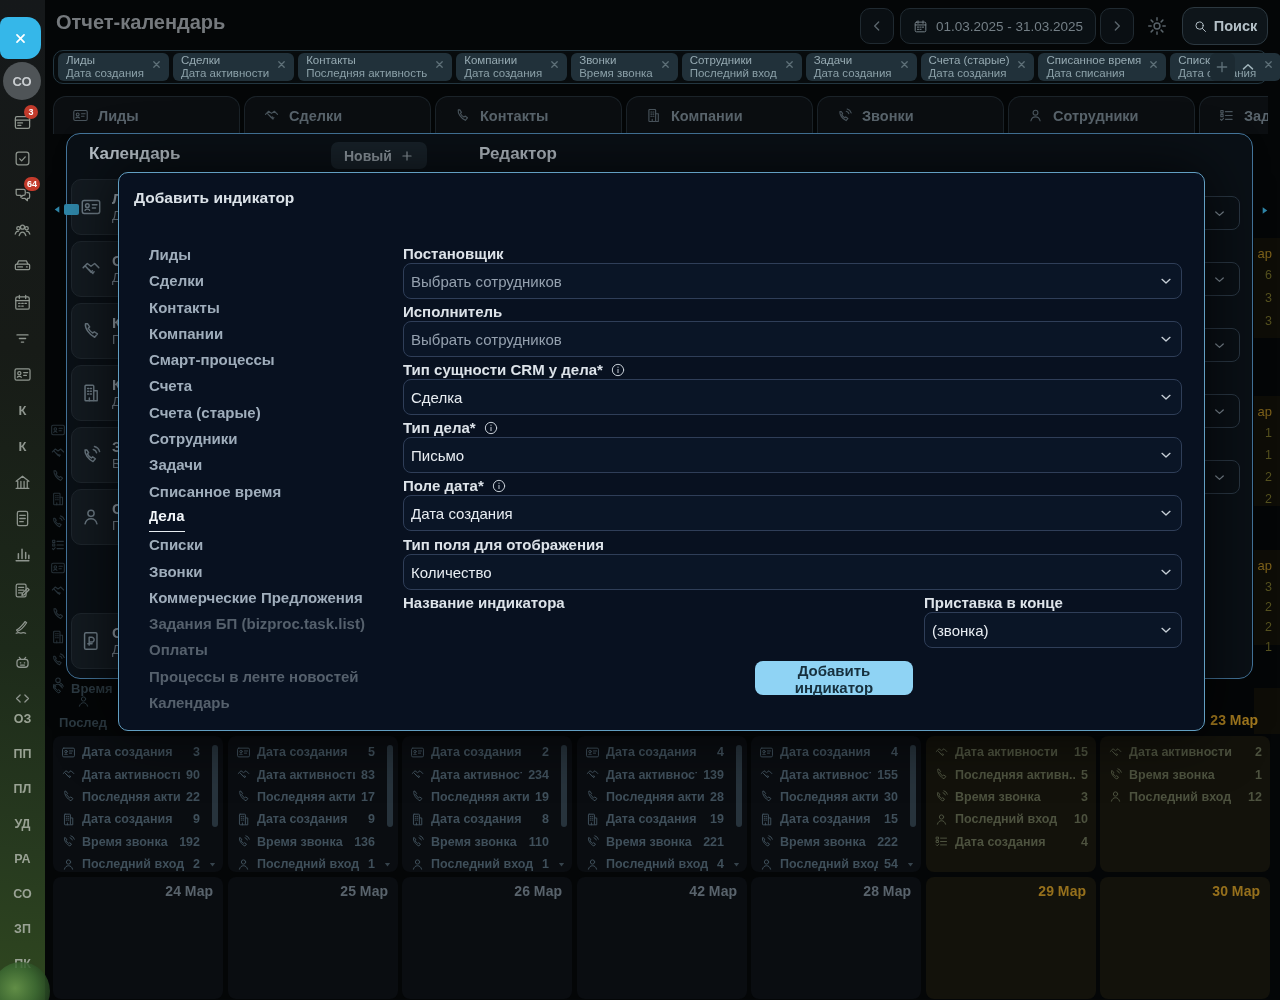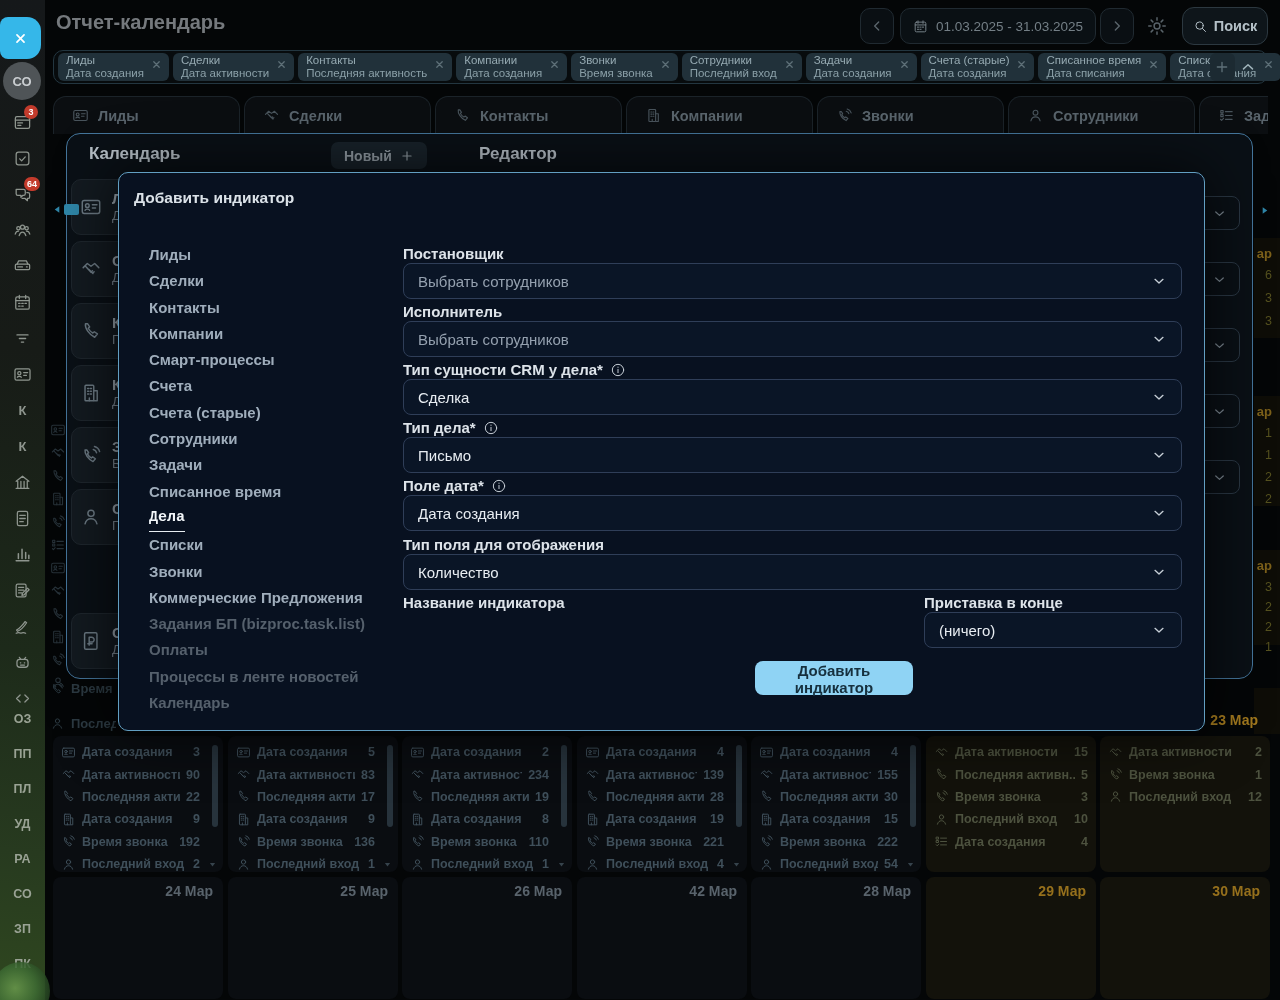--- a/index.html
+++ b/index.html
@@ -69,35 +69,35 @@
   .mini{position:absolute;color:#2f86a8;z-index:3;}
   #mini-thumb{position:absolute;left:64px;top:204px;width:15px;height:11px;background:#2f86a8;border-radius:2px;z-index:3;cursor:pointer;}
 
   
   #bg-strip{position:absolute;left:50px;top:418px;width:16px;overflow:hidden;z-index:1;}
   .bgicn{height:23px;color:#273239;display:flex;align-items:center;}
   .bgrow{position:absolute;left:50px;width:66px;overflow:hidden;display:flex;gap:6px;align-items:center;
     color:#2c3a42;font-size:13px;font-weight:bold;white-space:nowrap;z-index:1;}
   .frag-strip{position:absolute;left:1254px;width:26px;background:#0e0d07;z-index:1;}
   .frag{position:absolute;left:1242px;width:30px;text-align:right;font-size:12.5px;color:#55511f;z-index:1;}
-  .frag.lab{color:#7c601a;font-weight:bold;font-size:13px;}
+  .frag.lab{color:#7c601a;font-weight:normal;font-size:13px;}
   #partial-day{position:absolute;left:1190px;top:712px;width:68px;text-align:right;font-size:14px;font-weight:bold;color:#a2791e;z-index:1;}
 
   
   #modal{position:absolute;left:118px;top:172px;width:1087px;height:559px;background:#081120;border:1.5px solid #629fc2;
     border-radius:10px;z-index:10;box-shadow:0 0 60px rgba(0,0,0,.75);}
   #modal-title{position:absolute;left:15px;top:16px;font-size:15.5px;font-weight:600;color:#dbe2e8;}
   #modal-nav{position:absolute;left:30px;top:69px;display:flex;flex-direction:column;align-items:flex-start;}
   .mnav{line-height:26.3px;font-size:15px;font-weight:600;color:#9fadbb;cursor:pointer;white-space:nowrap;}
   .mnav.active{color:#f2f6f9;border-bottom:1.5px solid #e8eef2;font-family:Liberation Mono, monospace;}
   .mnav.disabled{color:#55606c;cursor:default;}
   .flabel{position:absolute;left:284px;font-size:15px;font-weight:600;color:#dde3e9;display:flex;align-items:center;gap:7px;}
   .info-i{width:16px;height:16px;color:#c4ccd4;}
   .sel{position:absolute;left:284px;width:779px;height:36px;background:#0a1526;border:1px solid #2f3e58;border-radius:8px;
-    display:flex;align-items:center;padding:0 14px;font-size:15px;color:#e8edf2;cursor:pointer;}
+    display:flex;align-items:center;padding:0 7px;font-size:15px;color:#e8edf2;cursor:pointer;}
   .sel.ph{color:#95a1af;}
   .sel .chev{margin-left:auto;color:#c7cfd7;width:16px;height:16px;}
   #modal-submit{position:absolute;left:636px;top:488px;width:158px;height:34px;background:#8fd3f4;color:#16303e;
     font-size:15px;font-weight:bold;border:none;border-radius:8px;cursor:pointer;}
 
   
   .cal-cell{position:absolute;top:736px;width:170px;height:136px;background:#0a0d11;border-radius:8px;padding:5px 6px 4px 8px;z-index:1;}
   .cal-cell.weekend{background:#13120b;}
   .cal-row{display:flex;align-items:center;gap:6px;height:22.4px;color:#3f4f5a;}
   .weekend .cal-row{color:#4d523f;}
@@ -217,21 +217,21 @@
   <div id="bg-rows">
       <div class="bgrow" style="top: 681px;">
         <span class="icn" style="height: 15px; width: 15px;">
           <svg viewBox="0 0 24 24">
             <path d="M5.5 6.5C4.8 10.8 9 16.8 14.2 19.2l2.6-3.1-3-2.1-1.4 1.2c-1.7-1-3.4-2.7-4.3-4.5l1.3-1.3-2-3z"></path>
             <path d="M14.5 6a4.8 4.8 0 0 1 3.6 3.5M15.8 2.8A8 8 0 0 1 21.4 8.3"></path>
           </svg>
         </span>
         <span>Время з</span>
       </div>
-      <div class="bgrow" style="top: 716px;">
+      <div class="bgrow" style="top: 694px; flex-direction: column;">
         <span class="icn" style="height: 15px; width: 15px;">
           <svg viewBox="0 0 24 24">
             <circle cx="12" cy="8" r="3.4"></circle>
             <path d="M5.5 19.5c1-3.9 3.5-5.5 6.5-5.5s5.5 1.6 6.5 5.5"></path>
           </svg>
         </span>
         <span>Послед</span>
       </div>
     </div>
   <div id="frags">
@@ -1367,21 +1367,21 @@
           <span class="icn chev" style="height: 16px; width: 16px;">
             <svg viewBox="0 0 24 24">
               <path d="M6 9.5l6 5.5 6-5.5" stroke-width="2"></path>
             </svg>
           </span>
         </div>
       </div>
     <div class="flabel" style="top:421px">Название индикатора</div>
     <div class="flabel" style="left:805px;top:421px">Приставка в конце</div>
     <div class="sel" style="left:805px;top:439px;width:258px">
-      <span>(ничего)</span>
+      <span>(звонка)</span>
       <span class="chev icn">
           <svg viewBox="0 0 24 24">
             <path d="M6 9.5l6 5.5 6-5.5" stroke-width="2"></path>
           </svg>
         </span>
     </div>
     <button id="modal-submit">Добавить индикатор</button>
   </div>
 
 </div>

